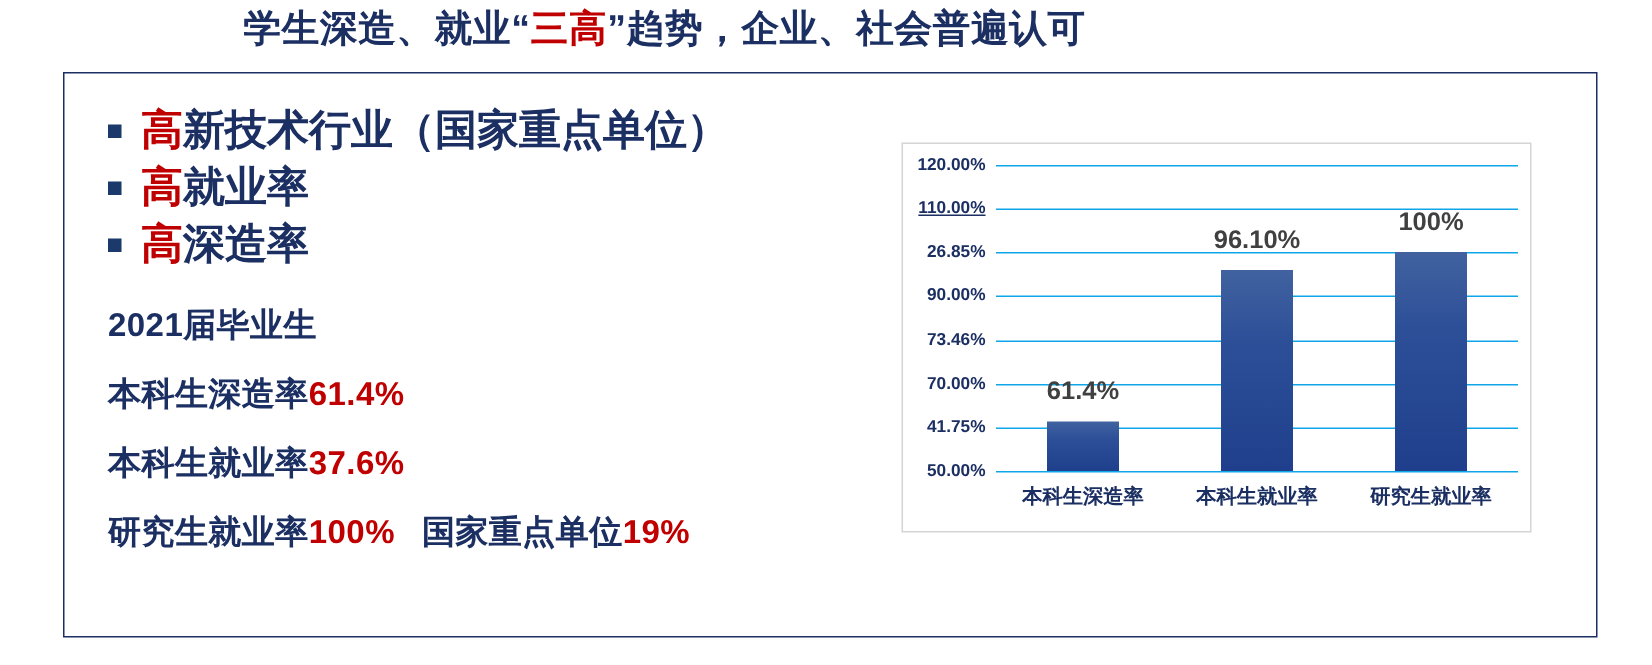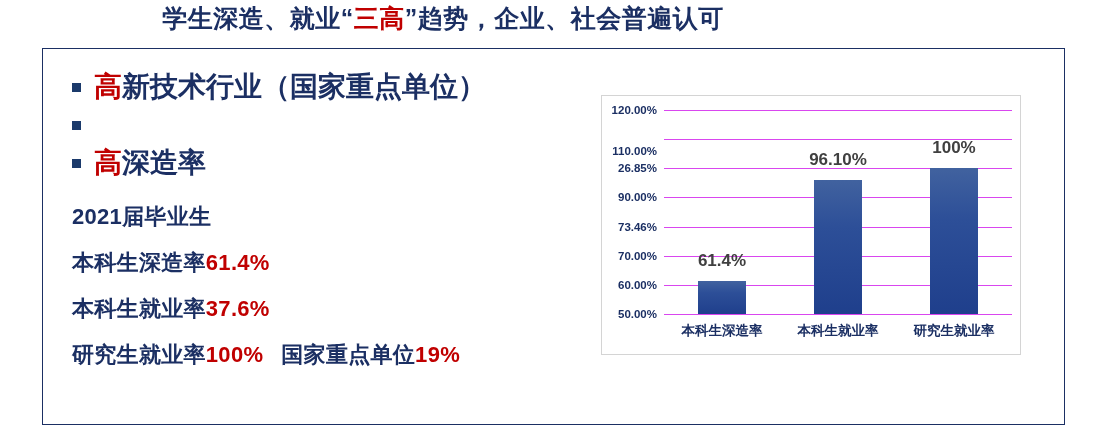--- a/index.html
+++ b/index.html
@@ -98,21 +98,21 @@
     left: 62px;
     top: 14px;
     width: 348px;
     height: 204px;
   }
   .gridline {
     position: absolute;
     left: 0;
     width: 100%;
     height: 1px;
-    background: #d946ef;
+    background: #0ea5e9;
   }
   .ytick {
     position: absolute;
     right: 100%;
     margin-right: 7px;
     transform: translateY(-50%);
     font-size: 11.5px;
     font-weight: bold;
     color: #1b2f63;
     white-space: nowrap;
@@ -152,20 +152,21 @@
 
 <div id="left-column">
 
   <div class="bullet-row">
     <span class="bullet-marker"></span>
     <span class="bullet-text"><span class="hl">高</span><span>新技术行业（国家重点单位）</span></span>
   </div>
 
   <div class="bullet-row">
     <span class="bullet-marker"></span>
+    <span class="bullet-text"><span class="hl">高</span><span>就业率</span></span>
   </div>
 
   <div class="bullet-row">
     <span class="bullet-marker"></span>
     <span class="bullet-text"><span class="hl">高</span><span>深造率</span></span>
   </div>
 
   <div class="stat-row" id="stat-graduates">
     <span>2021届毕业生</span>
   </div>
@@ -183,36 +184,36 @@
   </div>
 
 </div>
 
 <div id="chart-panel">
   <div id="plot-area">
       <div class="gridline" style="top: 0px;">
         <div class="ytick" style="top: 0px;">120.00%</div>
       </div>
       <div class="gridline" style="top: 29.1429px;">
-        <div class="ytick" style="top: 12px;">110.00%</div>
+        <div class="ytick" style="top: 0px; text-decoration: underline;">110.00%</div>
       </div>
       <div class="gridline" style="top: 58.2857px;">
         <div class="ytick" style="top: 0px;">26.85%</div>
       </div>
       <div class="gridline" style="top: 87.4286px;">
         <div class="ytick" style="top: 0px;">90.00%</div>
       </div>
       <div class="gridline" style="top: 116.571px;">
         <div class="ytick" style="top: 0px;">73.46%</div>
       </div>
       <div class="gridline" style="top: 145.714px;">
         <div class="ytick" style="top: 0px;">70.00%</div>
       </div>
       <div class="gridline" style="top: 174.857px;">
-        <div class="ytick" style="top: 0px;">60.00%</div>
+        <div class="ytick" style="top: 0px;">41.75%</div>
       </div>
       <div class="gridline" style="top: 204px;">
         <div class="ytick" style="top: 0px;">50.00%</div>
       </div>
       <div class="bar" style="left: 34px; height: 33.2229px;"></div>
       <div class="bar-label" style="left: 58px; top: 140.777px;">61.4%</div>
       <div class="xtick" style="left: 58px;">本科生深造率</div>
       <div class="bar" style="left: 150px; height: 134.349px;"></div>
       <div class="bar-label" style="left: 174px; top: 39.6514px;">96.10%</div>
       <div class="xtick" style="left: 174px;">本科生就业率</div>

